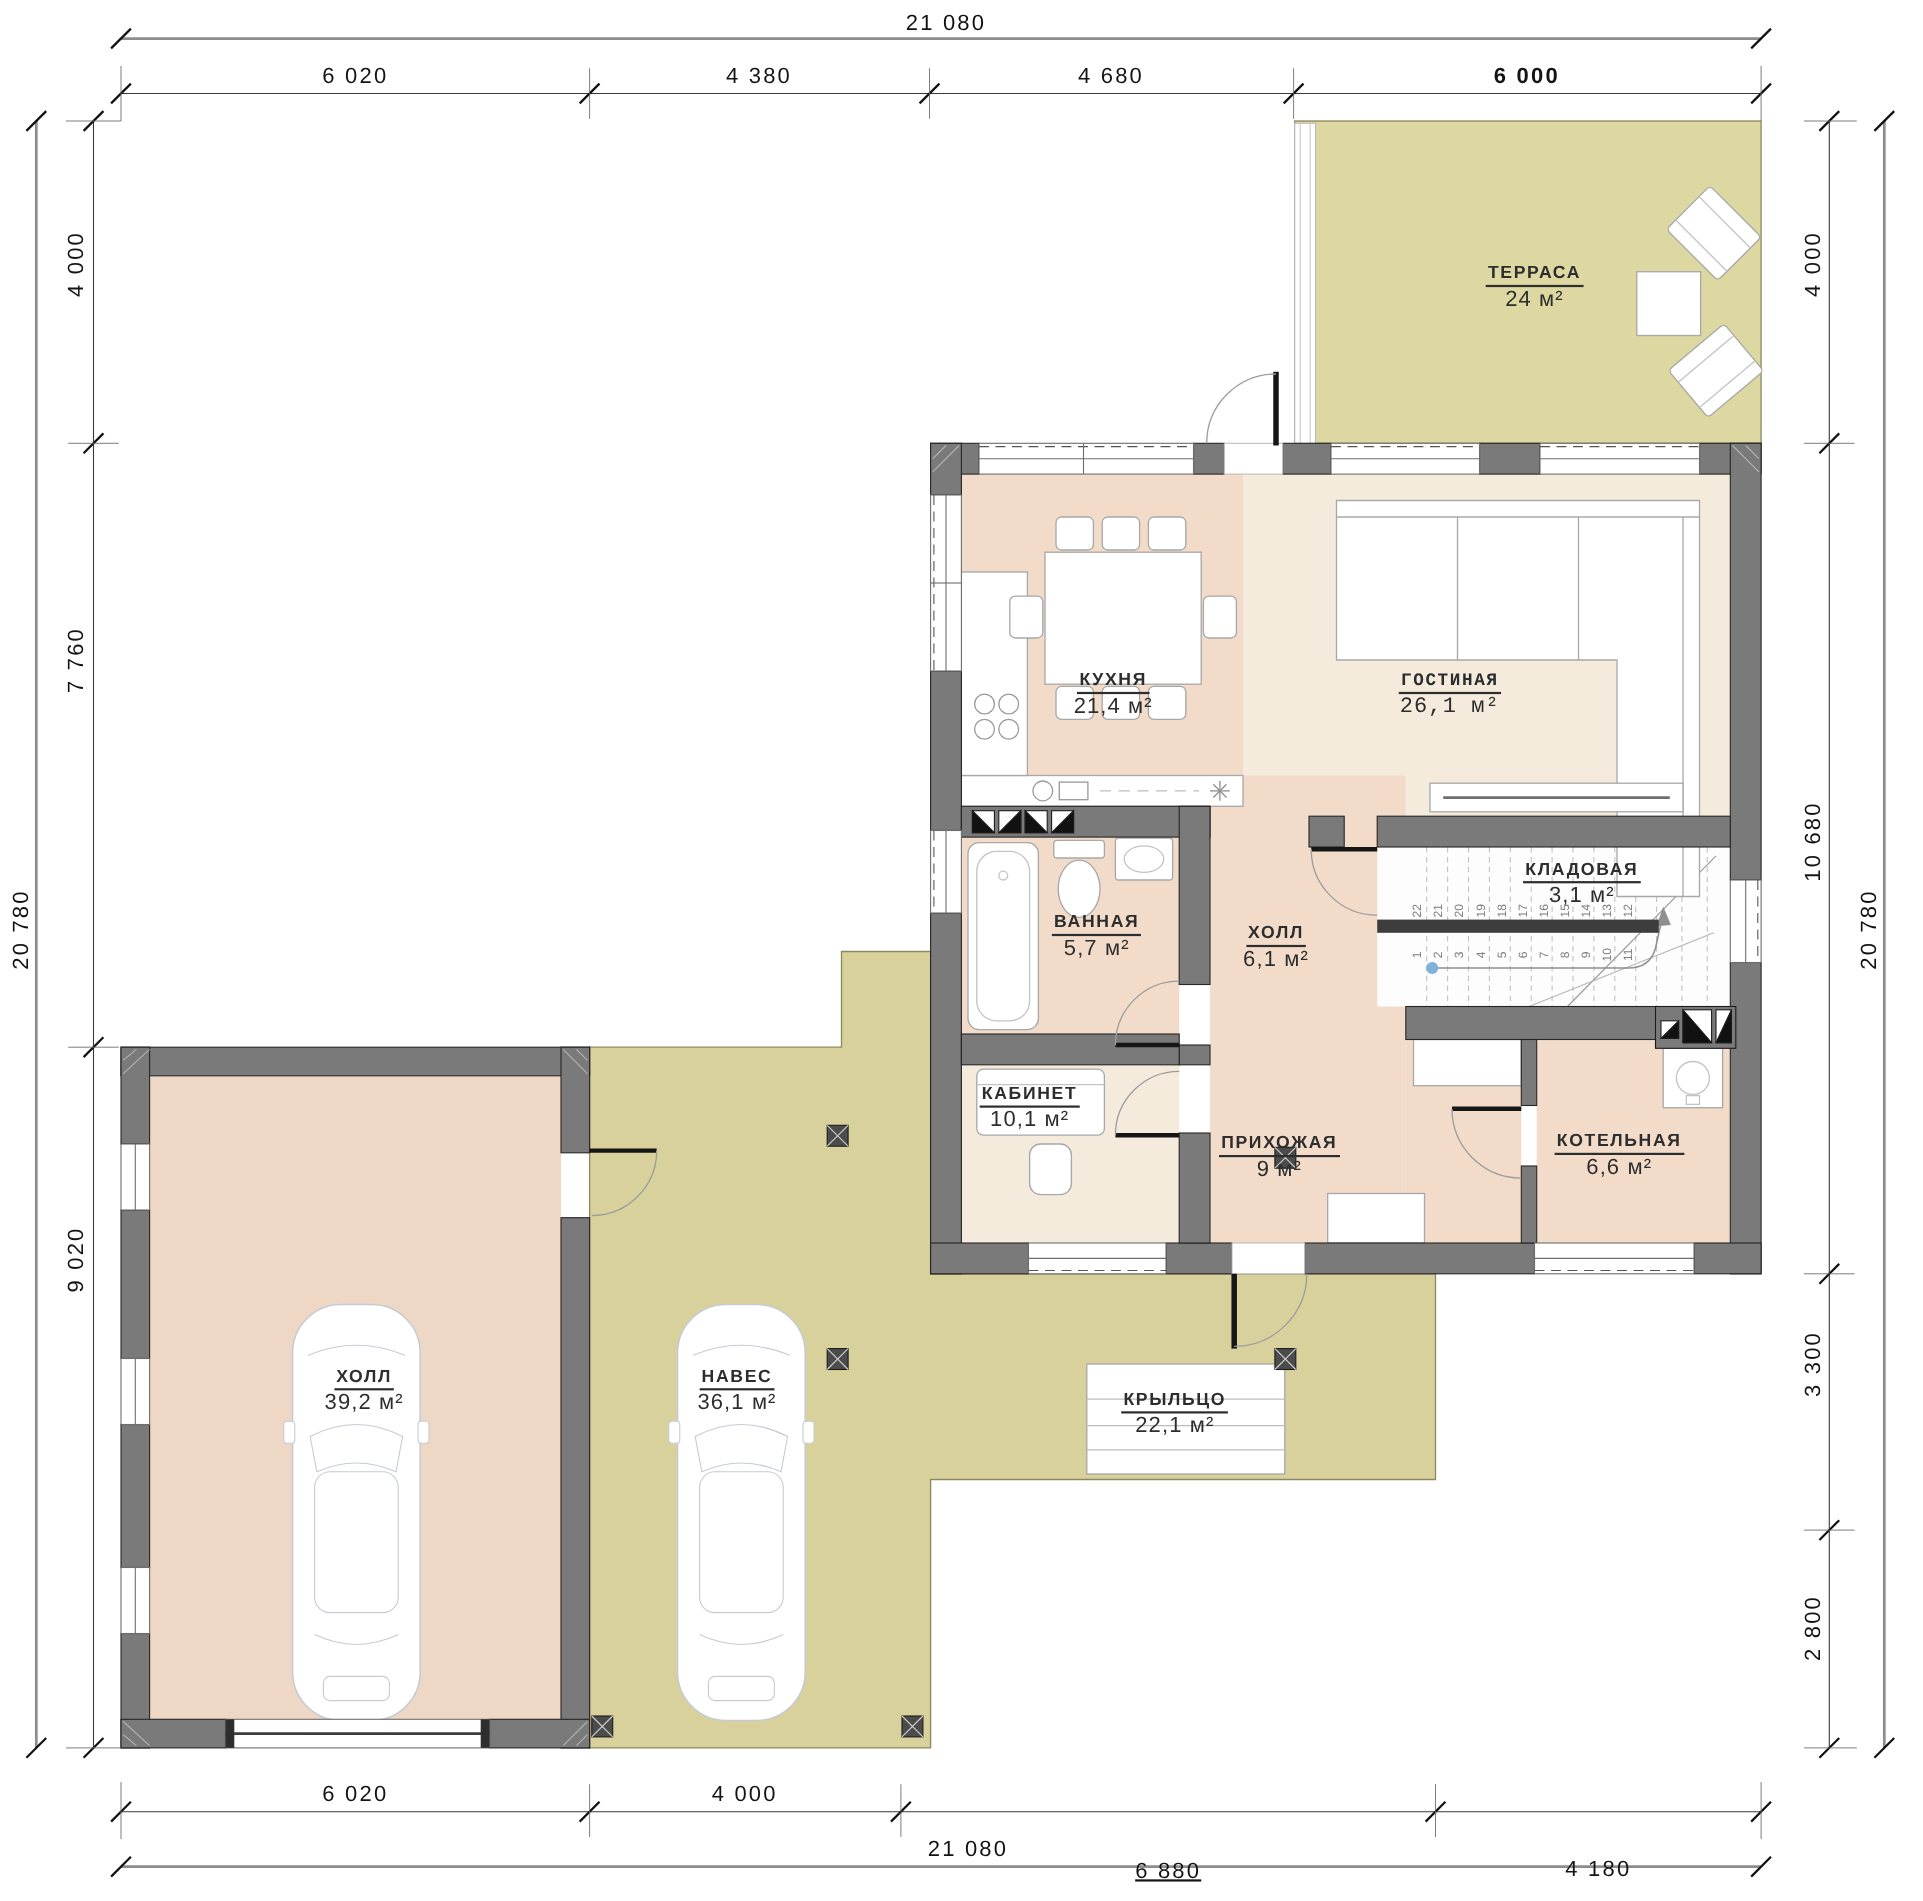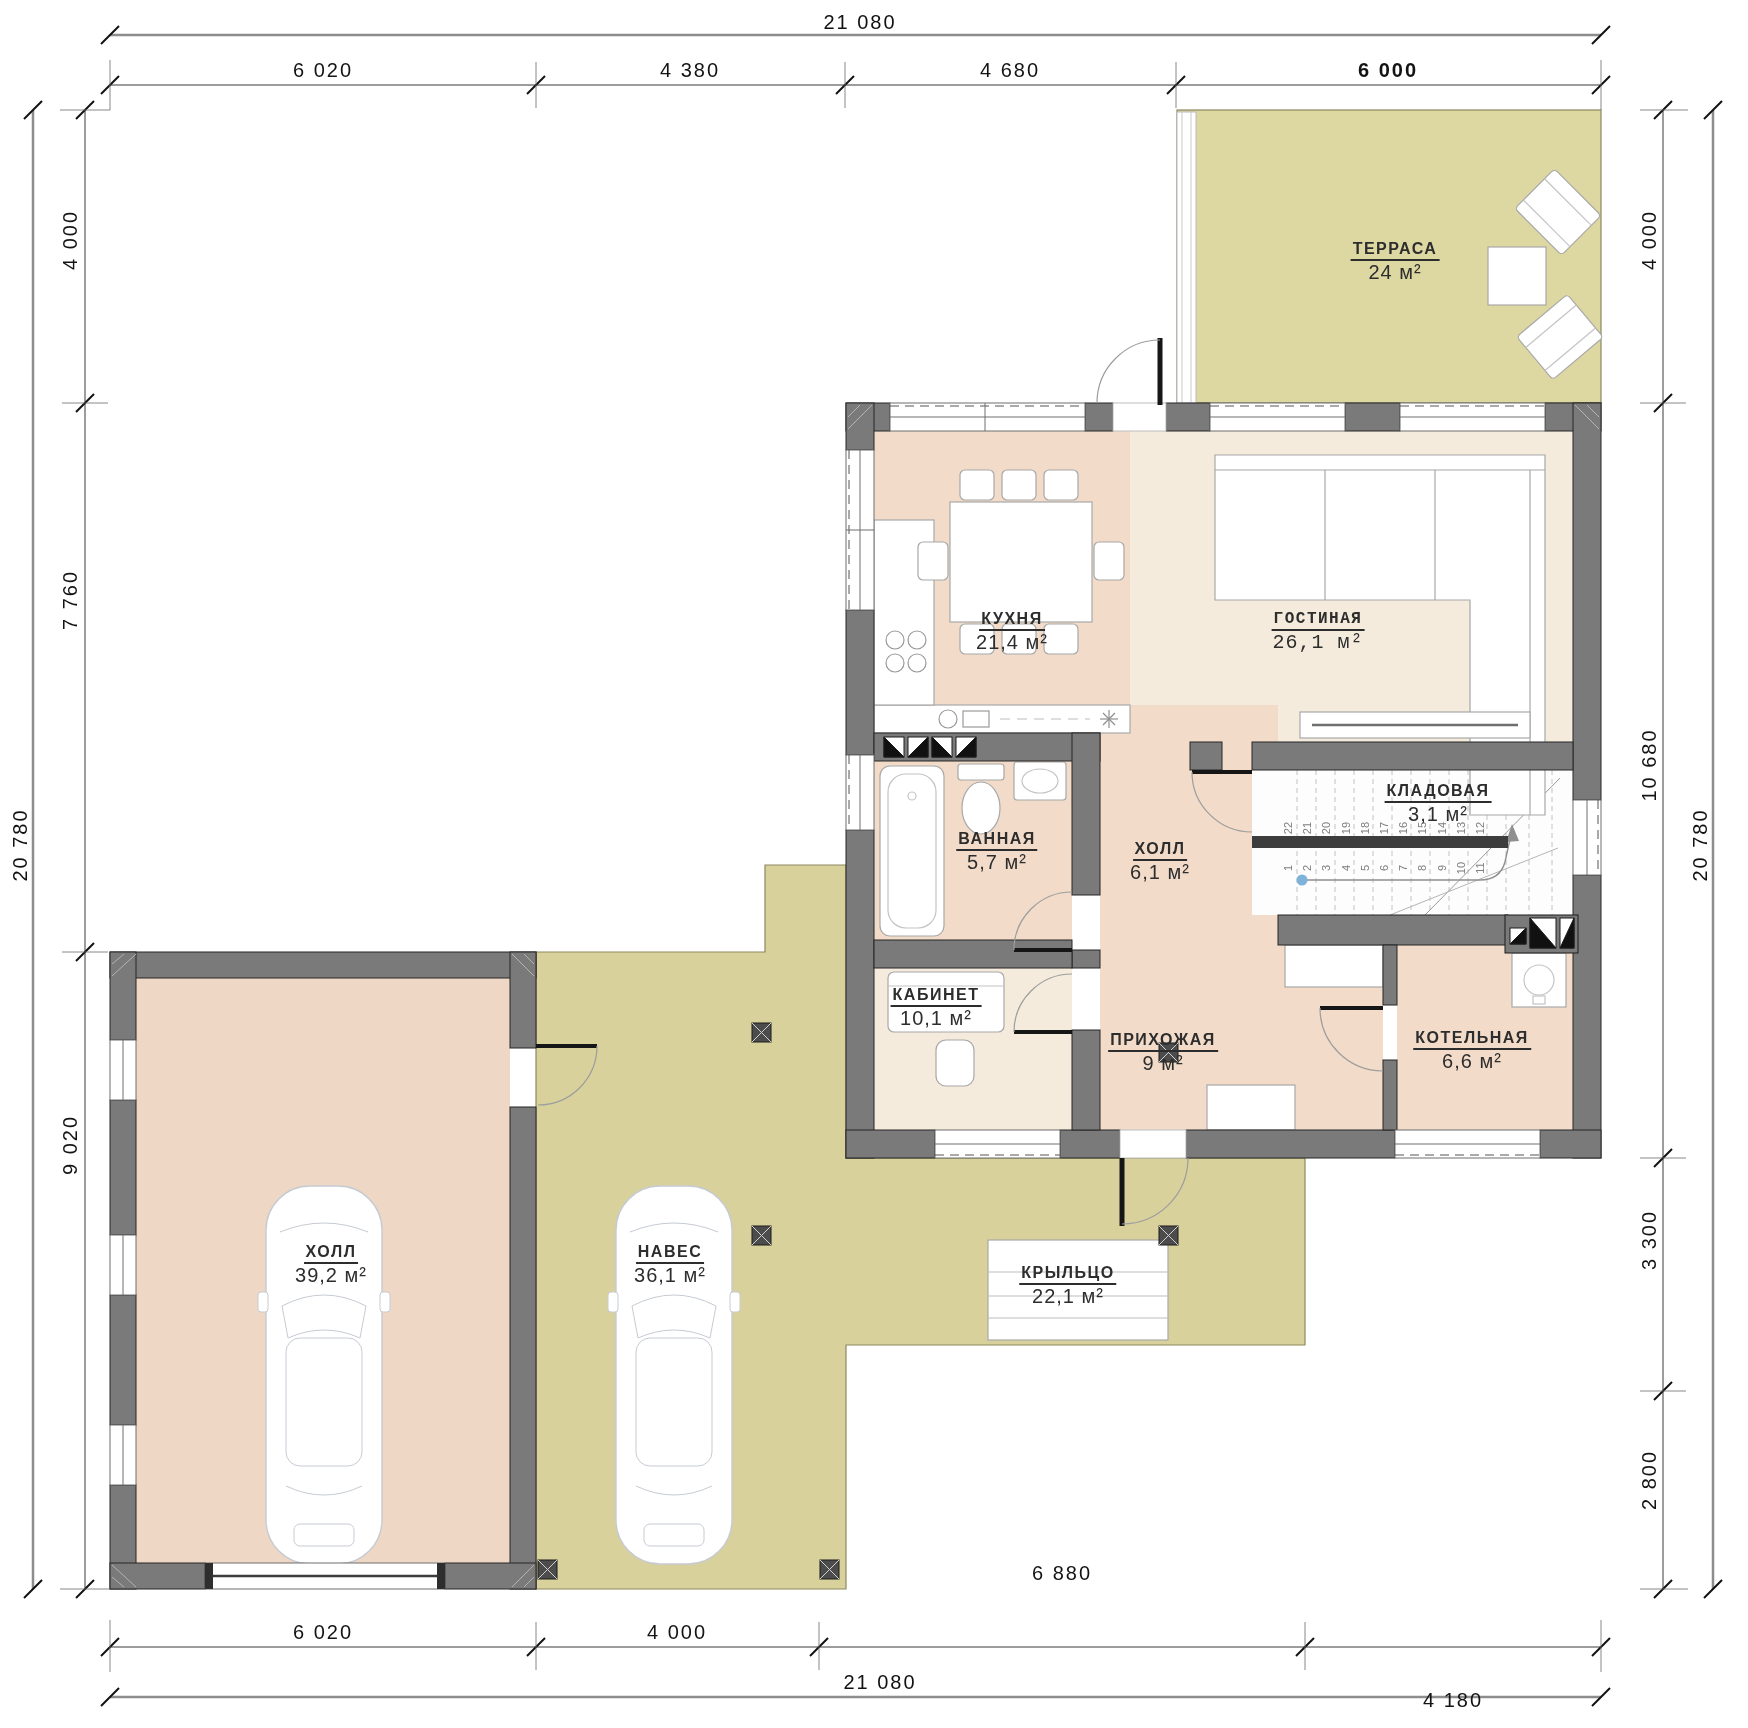--- a/index.html
+++ b/index.html
@@ -540,21 +540,21 @@
 
   <div class="dim total" style="left:860px;top:22px;">21 080</div>
   <div class="dim" style="left:323px;top:70px;">6 020</div>
   <div class="dim" style="left:690px;top:70px;">4 380</div>
   <div class="dim" style="left:1010px;top:70px;">4 680</div>
   <div class="dim" style="left:1388px;top:70px;font-weight:bold;">6 000</div>
 
   <div class="dim total" style="left:880px;top:1682px;">21 080</div>
   <div class="dim" style="left:323px;top:1632px;">6 020</div>
   <div class="dim" style="left:677px;top:1632px;">4 000</div>
-  <div class="dim" style="left:1062px;top:1573px;">6 880</div>
+  <div class="dim" style="left:1062px;top:1702px;text-decoration:underline;">6 880</div>
   <div class="dim" style="left:1453px;top:1700px;">4 180</div>
 
   <div class="dim v total" style="left:20px;top:845px;">20 780</div>
   <div class="dim v" style="left:70px;top:240px;">4 000</div>
   <div class="dim v" style="left:70px;top:600px;">7 760</div>
   <div class="dim v" style="left:70px;top:1145px;">9 020</div>
 
   <div class="dim v total" style="left:1700px;top:845px;">20 780</div>
   <div class="dim v" style="left:1649px;top:240px;">4 000</div>
   <div class="dim v" style="left:1649px;top:765px;">10 680</div>

